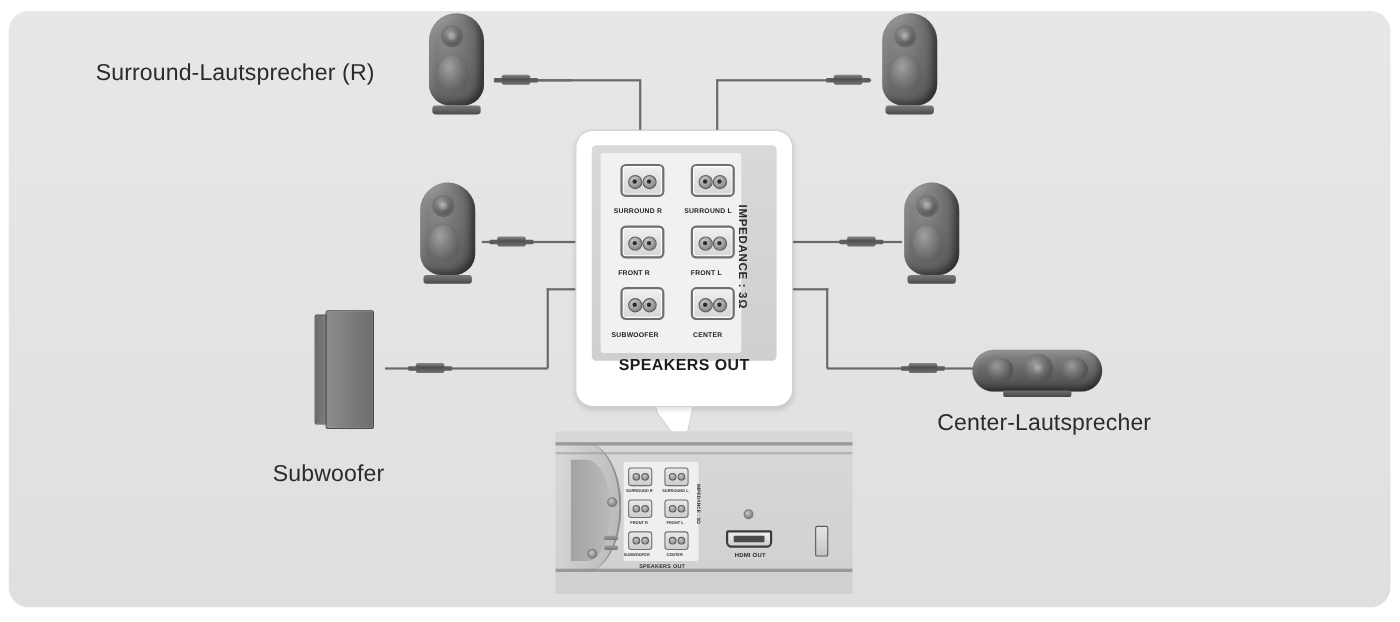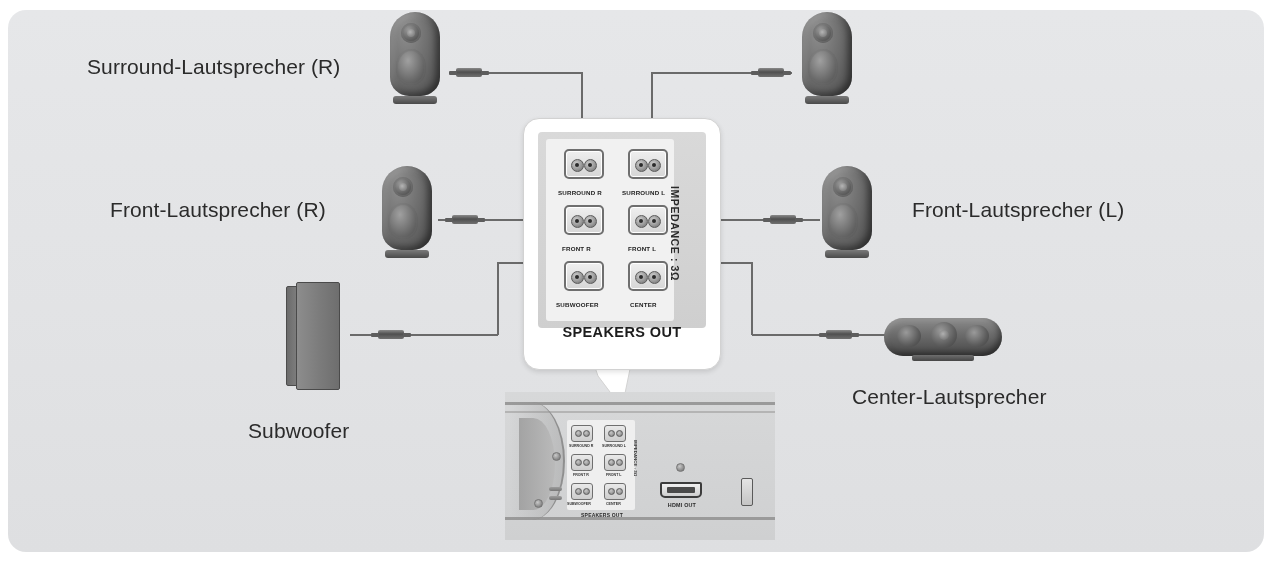--- a/index.html
+++ b/index.html
@@ -240,24 +240,22 @@
   }
 </style>
 </head>
 <body>
 
 <div id="stage">
 
   <div class="panel-bg"></div>
 
   <div class="lbl" style="left:87px;top:55px;">Surround-Lautsprecher (R)</div>
-  <div class="lbl" style="left:110px;top:198px;">Front-Lautsprecher (R)</div>
-  <div class="lbl" style="left:912px;top:198px;">Front-Lautsprecher (L)</div>
   <div class="lbl" style="left:248px;top:419px;">Subwoofer</div>
-  <div class="lbl" style="left:852px;top:385px;">Center-Lautsprecher</div>
+  <div class="lbl" style="left:852px;top:373px;">Center-Lautsprecher</div>
 
   <div class="wire h" style="left:462px;top:72px;width:58px;"></div>
   <div class="wire v" style="left:519px;top:72px;height:0px;"></div>
   <div class="wire h" style="left:462px;top:72px;width:120px;"></div>
   <div class="wire v" style="left:581px;top:72px;height:78px;"></div>
   <div class="plug" style="left:456px;top:68px;"></div>
 
   <div class="wire h" style="left:652px;top:72px;width:140px;"></div>
   <div class="wire v" style="left:651px;top:72px;height:78px;"></div>
   <div class="plug" style="left:758px;top:68px;"></div>

